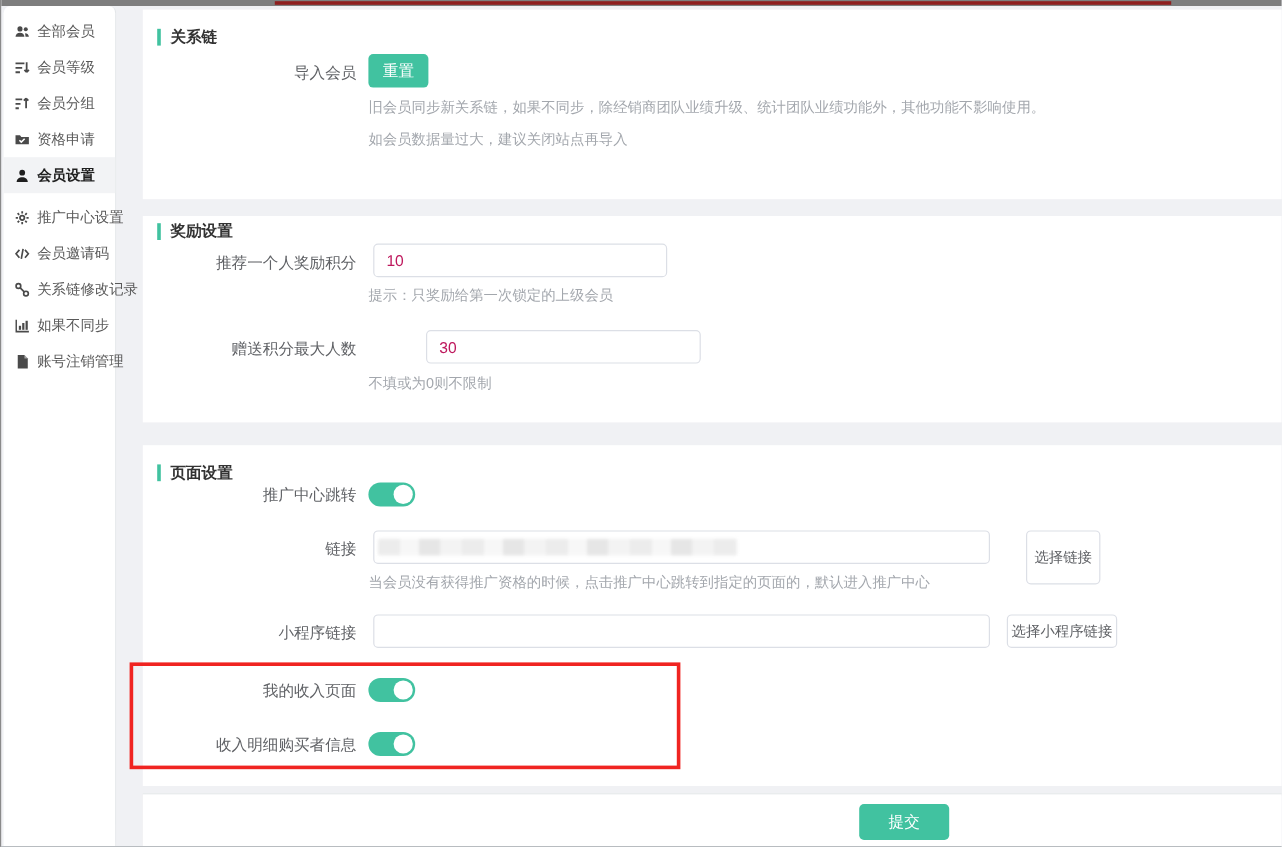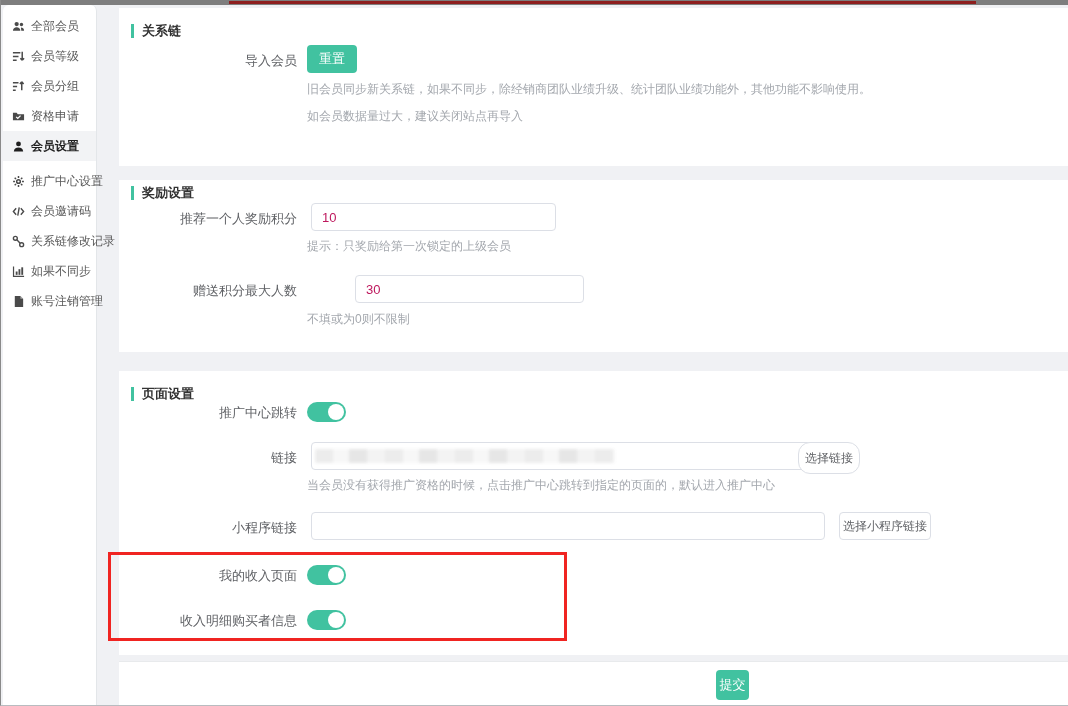--- a/index.html
+++ b/index.html
@@ -182,35 +182,35 @@
     <span class="sec-title">页面设置</span>
   </div>
   <div class="form-label" style="top:33px; left:0;">推广中心跳转</div>
   <div class="toggle" style="top:31px;">
       <div class="knob"></div>
     </div>
 
   <div class="form-label" style="top:78px; left:0;">链接</div>
   <input class="txt" style="top: 71px; width: 514px;">
   <div class="redacted" style="top:78px;"></div>
-  <button class="btn-plain" style="left:679px; top:71px; width:62px; height:32px;border-radius:12px;">选择链接</button>
+  <button class="btn-plain" style="left:736px; top:71px; width:62px; height:45px;">选择链接</button>
   <div class="help" style="top:106px;">当会员没有获得推广资格的时候，点击推广中心跳转到指定的页面的，默认进入推广中心</div>
 
   <div class="form-label" style="top:148px; left:0;">小程序链接</div>
   <input class="txt" style="top: 141px; width: 514px;" value="">
   <button class="btn-plain" style="left:720px; top:141px; width:92px; height:28px;">选择小程序链接</button>
 
   <div class="form-label" style="top:196px; left:0;">我的收入页面</div>
   <div class="toggle" style="top:194px;">
       <div class="knob"></div>
     </div>
 
   <div class="form-label" style="top:241px; left:0;">收入明细购买者信息</div>
   <div class="toggle" style="top:239px;">
       <div class="knob"></div>
     </div>
 </div>
 
 <div class="annotation"></div>
 
 <div class="panel" id="panel-footer">
-  <button class="btn-teal" style="left:597px; top:8px; width:33px; height:30px;">提交</button>
+  <button class="btn-teal" style="left:597px; top:8px; width:75px; height:30px;">提交</button>
 </div>
 
 </body></html>

